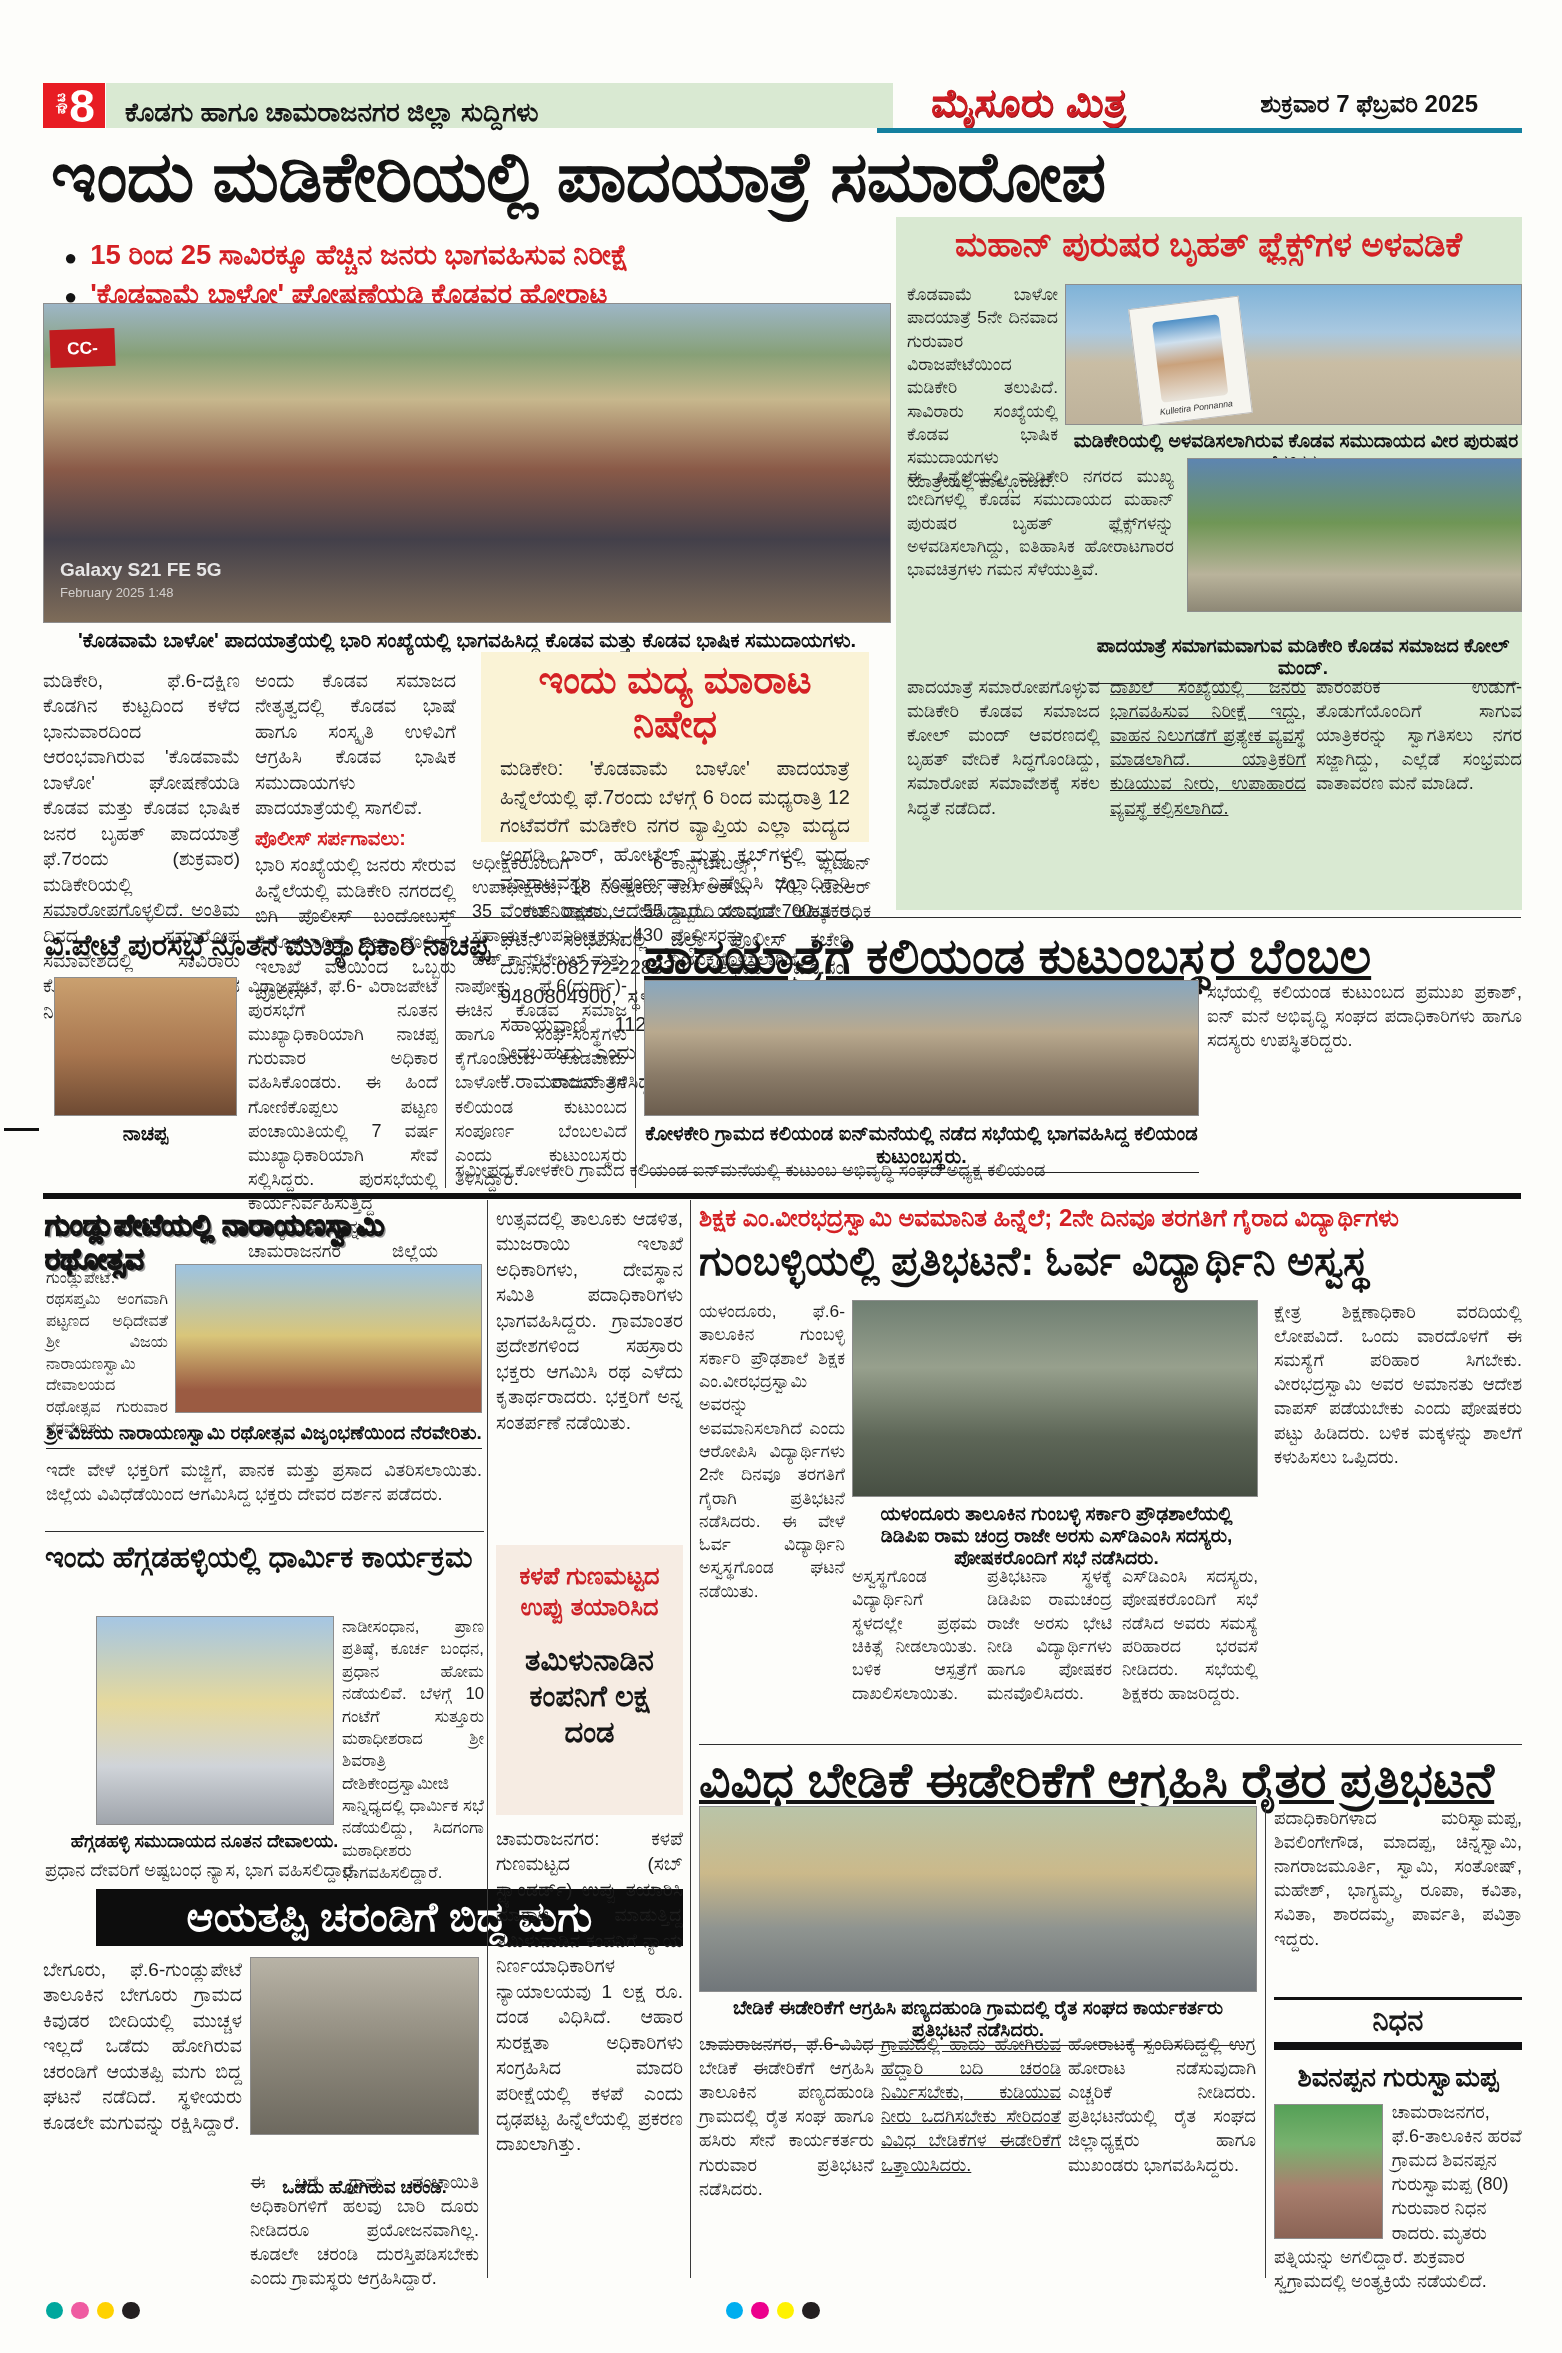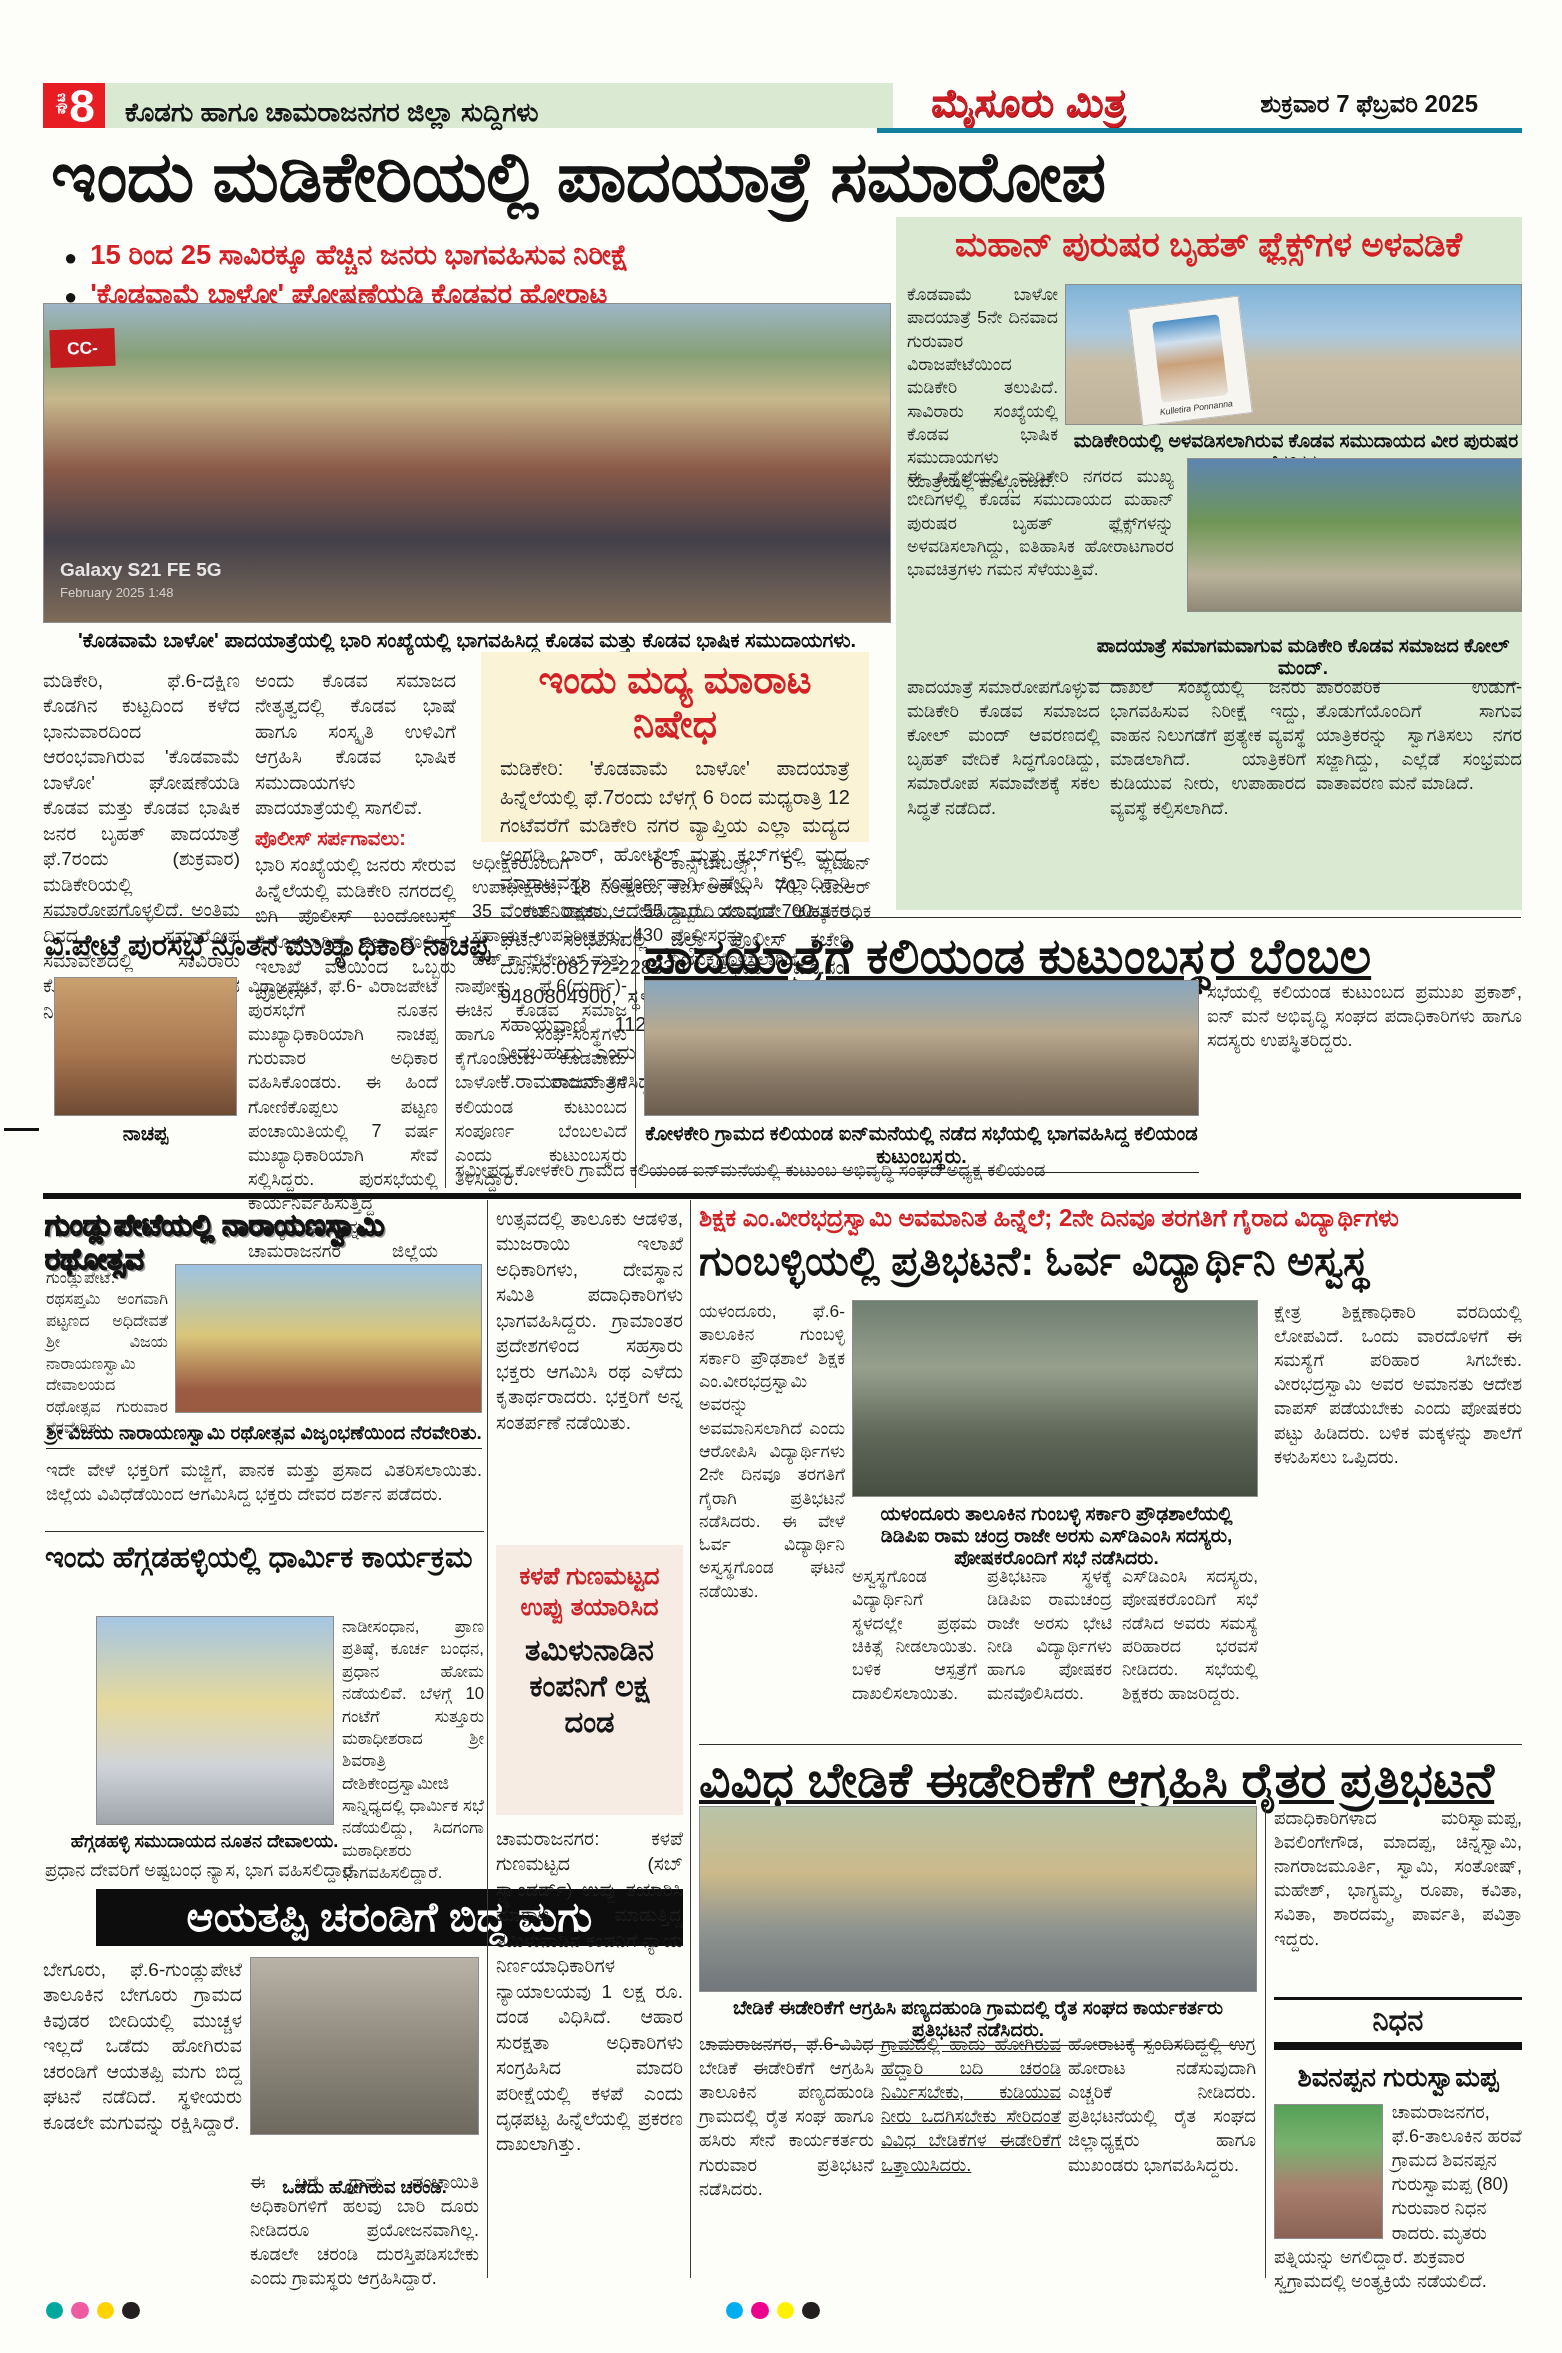--- a/index.html
+++ b/index.html
@@ -35,21 +35,21 @@
     .hollow{color:#ffffff;-webkit-text-stroke:1.6px #141414;text-shadow:2.2px 2.2px 0 #9a9a9a;}
   }
   .barhead{background:#0d0d0d;color:#fff;font-size:41px;font-weight:800;display:flex;
            align-items:center;justify-content:center;}
   
   .liquorbox{background:#faf3d6;padding:5.8px 19px 7.2px 19px;box-sizing:border-box;}
   .liquorbox .bh{font-size:38px;font-weight:800;color:#d42024;text-align:center;margin:1.4px 0 7.2px 0;}
   .liquorbox .bb{font-size:20px;line-height:1.42;text-align:justify;color:#222;}
   .saltbox{background:#f6ece3;padding:14.5px 8.7px;box-sizing:border-box;text-align:center;}
   .saltbox .r{font-size:24px;font-weight:800;color:#cc2127;line-height:1.3;}
-  .saltbox .b{font-size:29px;font-weight:800;color:#161616;line-height:1.25;margin-top:10px;}
+  .saltbox .b{font-size:29px;font-weight:800;color:#161616;line-height:1.25;margin-top:20px;}
   .nidhan{text-align:center;}
   .nidhan .l1{height:2.9px;background:#111;}
   .nidhan .lbl{font-size:29px;font-weight:800;padding:4.3px 0;}
   .nidhan .l2{height:7.2px;background:#111;}
   
   .ph-lead{background:linear-gradient(180deg,#9db6c6 0%,#87a077 16%,#c7b78d 30%,#8a5a48 52%,#43404a 74%,#7e6c59 100%);}
   .ph-flex1{background:linear-gradient(180deg,#7fb3d8 0%,#a9c8e0 34%,#c9bda4 56%,#beb29b 100%);}
   .ph-flex2{background:linear-gradient(180deg,#5d85b1 0%,#6f9655 42%,#b9b39b 76%,#8e8876 100%);}
   .ph-group{background:linear-gradient(180deg,#88a7bf 0%,#b9a98e 38%,#8a7b68 70%,#6b5d4e 100%);}
   .ph-port{background:linear-gradient(180deg,#caa06f 0%,#a8764f 55%,#6e4a33 100%);}
@@ -125,21 +125,21 @@
     <div class="board abs" style="left:69px;top:17.4px;width:109px;height:116px;">
       <div class="turban"></div>
       <div class="lbl">Kulletira Ponnanna</div>
     </div>
   </div>
   <div class="abs cap" style="left:1073px;top:430px;width:446px;font-size:19px;">ಮಡಿಕೇರಿಯಲ್ಲಿ ಅಳವಡಿಸಲಾಗಿರುವ ಕೊಡವ ಸಮುದಾಯದ ವೀರ ಪುರುಷರ ಫ್ಲೆಕ್ಸ್‌ಗಳು.</div>
   <div class="abs j" style="left:907px;top:465px;width:267px;height:164px;font-size:17.4px;">ಈ ಹಿನ್ನೆಲೆಯಲ್ಲಿ ಮಡಿಕೇರಿ ನಗರದ ಮುಖ್ಯ ಬೀದಿಗ‌ಳಲ್ಲಿ ಕೊಡವ ಸಮುದಾಯದ ಮಹಾನ್ ಪುರುಷರ ಬೃಹತ್ ಫ್ಲೆಕ್ಸ್‌ಗಳನ್ನು ಅಳವಡಿಸಲಾಗಿದ್ದು, ಐತಿಹಾಸಿಕ ಹೋರಾಟಗಾರರ ಭಾವಚಿತ್ರಗಳು ಗಮನ ಸೆಳೆಯುತ್ತಿವೆ.</div>
   <div class="abs photo ph-flex2" style="left:1187px;top:458px;width:335px;height:154px;"></div>
   <div class="abs cap cap-u" style="left:1087px;top:635px;width:432px;font-size:19px;">ಪಾದಯಾತ್ರೆ ಸಮಾಗಮವಾಗುವ ಮಡಿಕೇರಿ ಕೊಡವ ಸಮಾಜದ ಕೋಲ್ ಮಂದ್.</div>
   <div class="abs j" style="left:907px;top:675px;width:193px;height:228px;font-size:18px;">ಪಾದಯಾತ್ರೆ ಸಮಾರೋಪಗೊಳ್ಳುವ ಮಡಿಕೇರಿ ಕೊಡವ ಸಮಾಜದ ಕೋಲ್ ಮಂದ್ ಆವರಣದಲ್ಲಿ ಬೃಹತ್ ವೇದಿಕೆ ಸಿದ್ಧಗೊಂಡಿದ್ದು, ಸಮಾರೋಪ ಸಮಾವೇಶಕ್ಕೆ ಸಕಲ ಸಿದ್ಧತೆ ನಡೆದಿದೆ.</div>
-  <div class="abs j" style="left:1110px;top:675px;width:196px;height:228px;font-size:18px;">ದಾಖಲೆ ಸಂಖ್ಯೆಯಲ್ಲಿ ಜನರು ಭಾಗವಹಿಸುವ ನಿರೀಕ್ಷೆ ಇದ್ದು, ವಾಹನ ನಿಲುಗಡೆಗೆ ಪ್ರತ್ಯೇಕ ವ್ಯವಸ್ಥೆ ಮಾಡಲಾಗಿದೆ. ಯಾತ್ರಿಕರಿಗೆ ಕುಡಿಯುವ ನೀರು, ಉಪಾಹಾರದ ವ್ಯವಸ್ಥೆ ಕಲ್ಪಿಸಲಾಗಿದೆ.</div>
+  <div class="abs j" style="left:1110px;top:675px;width:196px;height:228px;font-size:18px;text-decoration:underline;">ದಾಖಲೆ ಸಂಖ್ಯೆಯಲ್ಲಿ ಜನರು ಭಾಗವಹಿಸುವ ನಿರೀಕ್ಷೆ ಇದ್ದು, ವಾಹನ ನಿಲುಗಡೆಗೆ ಪ್ರತ್ಯೇಕ ವ್ಯವಸ್ಥೆ ಮಾಡಲಾಗಿದೆ. ಯಾತ್ರಿಕರಿಗೆ ಕುಡಿಯುವ ನೀರು, ಉಪಾಹಾರದ ವ್ಯವಸ್ಥೆ ಕಲ್ಪಿಸಲಾಗಿದೆ.</div>
   <div class="abs j" style="left:1316px;top:675px;width:206px;height:228px;font-size:18px;">ಪಾರಂಪರಿಕ ಉಡುಗೆ-ತೊಡುಗೆಯೊಂದಿಗೆ ಸಾಗುವ ಯಾತ್ರಿಕರನ್ನು ಸ್ವಾಗತಿಸಲು ನಗರ ಸಜ್ಜಾಗಿದ್ದು, ಎಲ್ಲೆಡೆ ಸಂಭ್ರಮದ ವಾತಾವರಣ ಮನೆ ಮಾಡಿದೆ.</div>
 
   <div class="abs hrule" style="left:43px;top:917px;width:1478px;"></div>
 
   <div class="abs h-sec40" style="left:45px;top:929px;width:580px;">ವಿ.ಪೇಟೆ ಪುರಸಭೆ ನೂತನ ಮುಖ್ಯಾಧಿಕಾರಿ ನಾಚಪ್ಪ</div>
   <div class="abs photo ph-port" style="left:54px;top:977px;width:183px;height:139px;"></div>
   <div class="abs cap" style="left:54px;top:1122px;width:183px;font-size:19.6px;">ನಾಚಪ್ಪ</div>
   <div class="abs j" style="left:248px;top:974px;width:190px;height:212px;font-size:18px;">ವಿರಾಜಪೇಟೆ, ಫೆ.6- ವಿರಾಜಪೇಟೆ ಪುರಸಭೆಗೆ ನೂತನ ಮುಖ್ಯಾಧಿಕಾರಿಯಾಗಿ ನಾಚಪ್ಪ ಗುರುವಾರ ಅಧಿಕಾರ ವಹಿಸಿಕೊಂಡರು. ಈ ಹಿಂದೆ ಗೋಣಿಕೊಪ್ಪಲು ಪಟ್ಟಣ ಪಂಚಾಯಿತಿಯಲ್ಲಿ 7 ವರ್ಷ ಮುಖ್ಯಾಧಿಕಾರಿಯಾಗಿ ಸೇವೆ ಸಲ್ಲಿಸಿದ್ದರು. ಪುರಸಭೆಯಲ್ಲಿ ಕಾರ್ಯನಿರ್ವಹಿಸುತ್ತಿದ್ದ ಮುಖ್ಯಾಧಿಕಾರಿಯನ್ನು ಚಾಮರಾಜನಗರ ಜಿಲ್ಲೆಯ ಹನೂರಿಗೆ ವರ್ಗಾವಣೆ ಮಾಡಲಾಗಿದೆ.</div>
 
   <div class="abs vr" style="left:445px;top:926px;height:262px;"></div>

